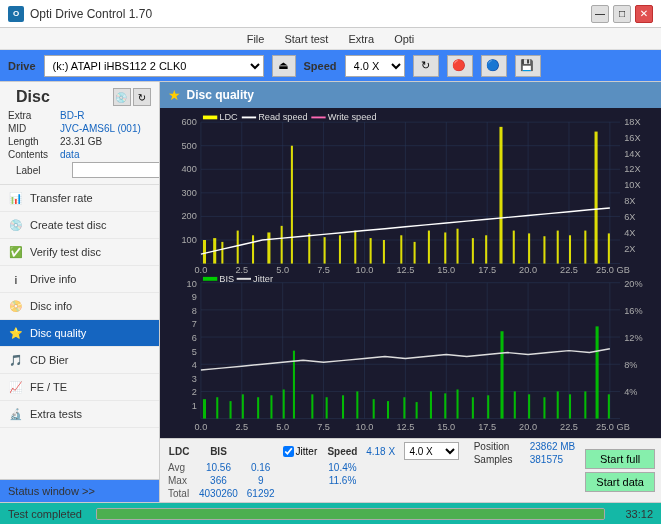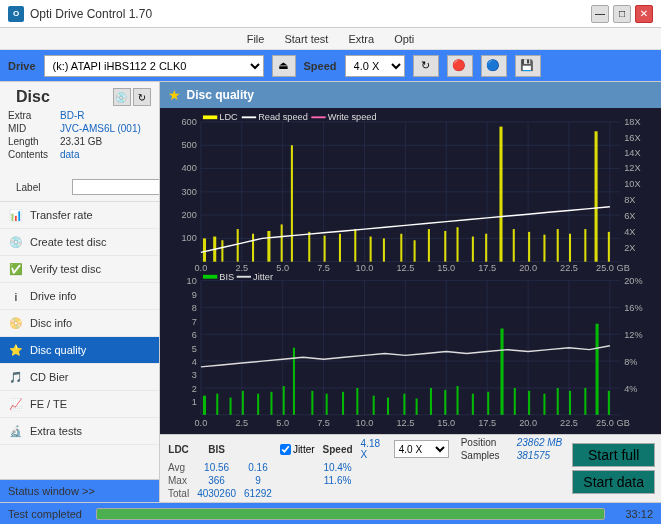--- a/index.html
+++ b/index.html
@@ -24,71 +24,71 @@
     .drive-select { border: 1px solid #aaa; background: white; font-size: 11px; padding: 1px 4px; height: 22px; flex: 1; max-width: 220px; }
     .eject-btn { width: 24px; height: 22px; background: #e0e0e0; border: 1px solid #aaa; cursor: pointer; display: flex; align-items: center; justify-content: center; font-size: 11px; }
     .speed-label { font-size: 11px; font-weight: bold; color: #333; }
     .speed-select { border: 1px solid #aaa; background: white; font-size: 11px; padding: 1px 4px; height: 22px; width: 60px; }
     .icon-btn { width: 26px; height: 22px; background: #e0e0e0; border: 1px solid #aaa; cursor: pointer; display: flex; align-items: center; justify-content: center; }
     
     
     .main { display: flex; height: calc(524px - 28px - 22px - 32px - 22px); }
     
     
-    .status-bar { height: 22px; background: #3b82f6; border-top: 1px solid #ccc; display: flex; align-items: center; padding: 0 8px; gap: 8px; }
+    .status-bar { height: 22px; background: #14b8a6; border-top: 1px solid #ccc; display: flex; align-items: center; padding: 0 8px; gap: 8px; }
     .progress-bar-outer { flex: 1; height: 12px; background: #ddd; border: 1px solid #aaa; border-radius: 2px; overflow: hidden; }
     .progress-bar-inner { height: 100%; background: #4caf50; }
     .status-text { font-size: 11px; color: #333; min-width: 80px; }
     .status-time { font-size: 11px; color: #333; min-width: 40px; text-align: right; }
     
     
     .sidebar { width: 160px; background: #f5f5f5; border-right: 1px solid #ccc; display: flex; flex-direction: column; overflow: hidden; flex-shrink: 0; }
     
     
     .disc-panel { padding: 6px 8px; border-bottom: 1px solid #ddd; }
     .disc-panel-header { display: flex; align-items: center; justify-content: space-between; margin-bottom: 4px; }
     .disc-title { font-size: 16px; font-weight: bold; color: #333; margin-left: 8px; }
     .disc-row { display: flex; align-items: center; margin-bottom: 2px; }
     .disc-row-label { font-size: 10px; color: #333; width: 52px; flex-shrink: 0; }
     .disc-row-value { font-size: 10px; color: #1565c0; }
     .disc-row-value.black { color: #333; }
-    .label-input-row { display: flex; align-items: center; gap: 4px; margin-top: 19px; padding-left: 8px; }
+    .label-input-row { display: flex; align-items: center; gap: 4px; margin-top: 2px; padding-left: 8px; }
     .label-input { border: 1px solid #aaa; height: 16px; font-size: 10px; width: 90px; padding: 0 2px; }
     .label-btn { width: 18px; height: 16px; background: #e0e0e0; border: 1px solid #aaa; cursor: pointer; display: flex; align-items: center; justify-content: center; font-size: 9px; }
     
     
     .nav-list { flex: 1; overflow-y: auto; }
     .nav-item { display: flex; align-items: center; padding: 5px 8px; cursor: pointer; border-bottom: 1px solid #e8e8e8; gap: 6px; }
     .nav-item.active { background: #1565c0; color: white; }
     .nav-item.active .nav-label { color: white; }
     .nav-icon { width: 16px; height: 16px; flex-shrink: 0; display: flex; align-items: center; justify-content: center; font-size: 11px; }
     .nav-label { font-size: 11px; color: #333; }
     
     
     .content { flex: 1; overflow: hidden; display: flex; flex-direction: column; background: #e8e8e8; }
     
     
     .chart-header { background: #5a8fc0; color: white; padding: 4px 8px; display: flex; align-items: center; gap: 6px; height: 26px; }
     .chart-title-icon { color: #ffcc00; font-size: 14px; }
     .chart-title { font-size: 12px; font-weight: bold; color: white; }
     
-    .action-btn { padding: 3px 10px; background: #0f766e; border: 1px solid #aaa; cursor: pointer; font-size: 14px; white-space: nowrap; }
+    .action-btn { padding: 3px 10px; background: #86efac; border: 1px solid #aaa; cursor: pointer; font-size: 11px; white-space: nowrap; }
     
     .bottom-panel { background: #f0f0f0; border-top: 1px solid #ccc; display: flex; align-items: stretch; flex-shrink: 0; }
     .stats-table { flex: 1; padding: 2px 4px; }
     .stats-table table { border-collapse: collapse; width: 100%; }
     .stats-table td { font-size: 10px; padding: 1px 4px; }
     .stats-table .header-cell { font-weight: bold; color: #333; text-align: center; }
     .stats-table .value-cell { color: #1565c0; text-align: center; }
     .stats-table .label-cell { color: #555; }
     
     .right-stats { display: flex; flex-direction: column; padding: 2px 4px; gap: 2px; }
     .right-stat-row { display: flex; gap: 4px; align-items: center; }
     .right-stat-label { font-size: 10px; color: #333; width: 52px; }
-    .right-stat-value { font-size: 10px; color: #1565c0; font-style: italic; }
+    .right-stat-value { font-size: 10px; color: #1565c0; }
     
     .action-buttons { display: flex; flex-direction: column; gap: 3px; padding: 3px 6px; justify-content: center; }
 
     
     .status-window-btn { padding: 5px 8px; border-top: 1px solid #ccc; cursor: pointer; background: #3b82f6; display: flex; align-items: center; gap: 4px; }
     .status-window-label { font-size: 11px; color: #333; }
   </style>
 </head>
 <body>
 

